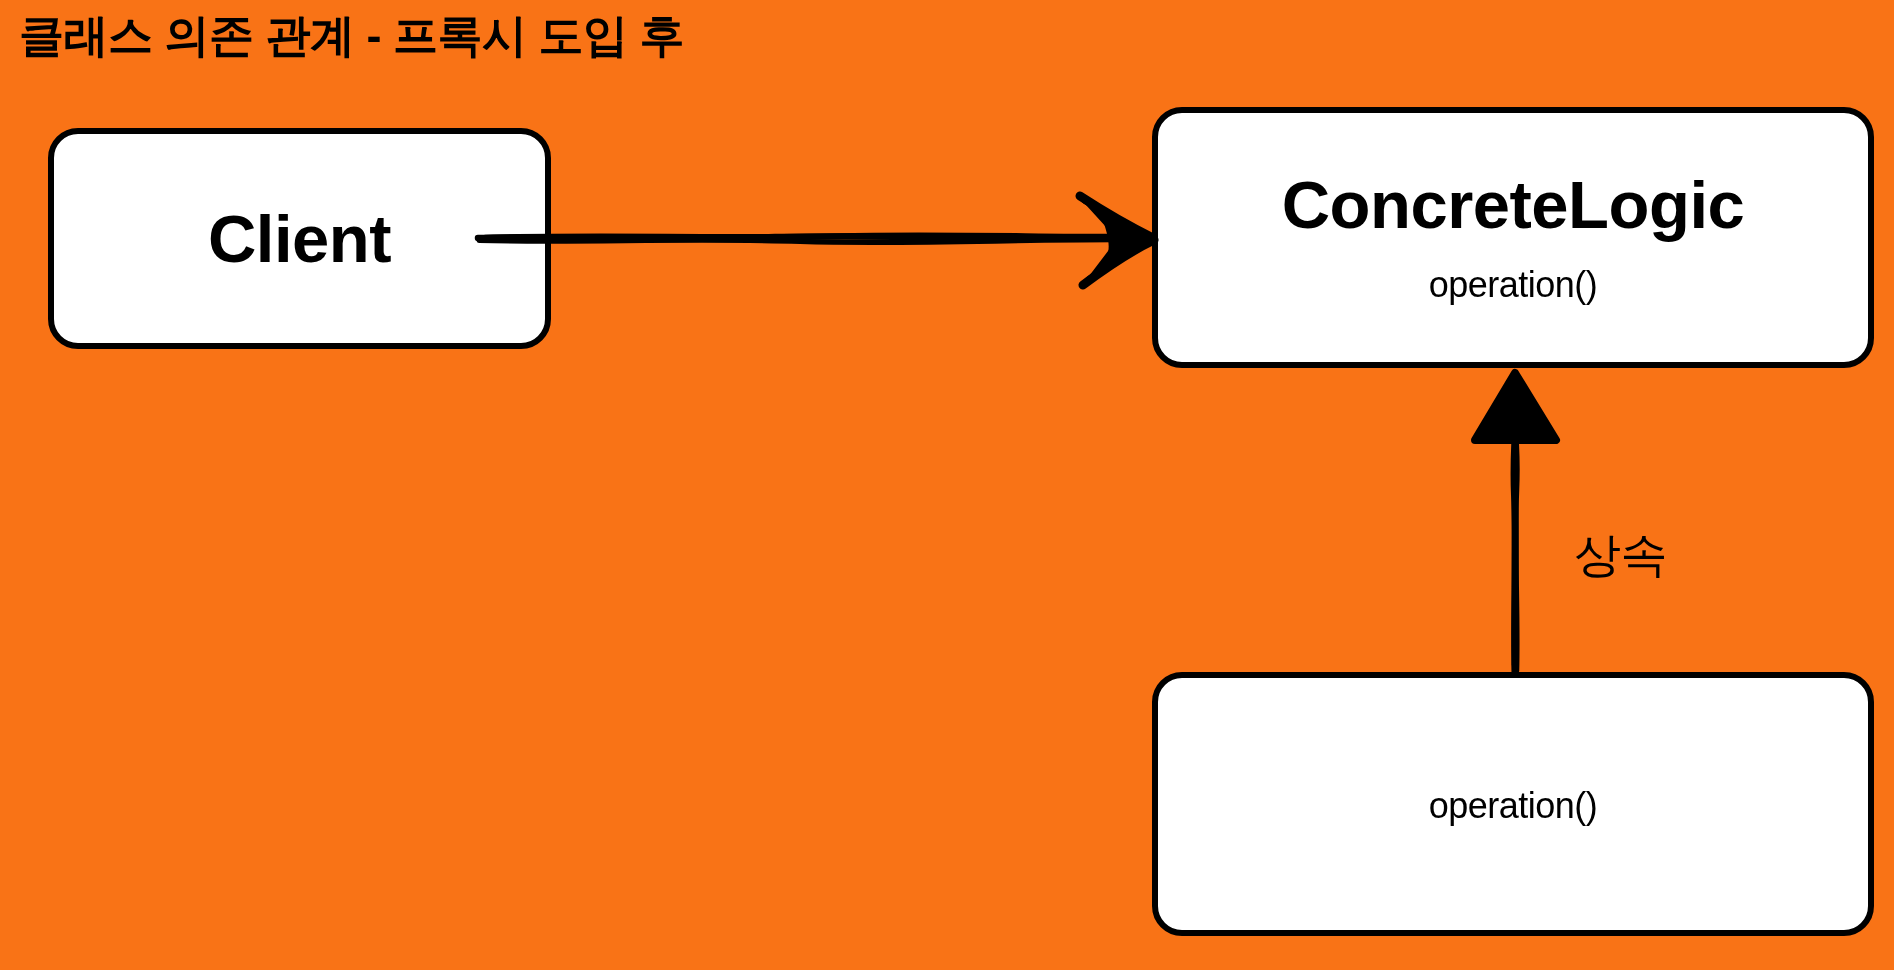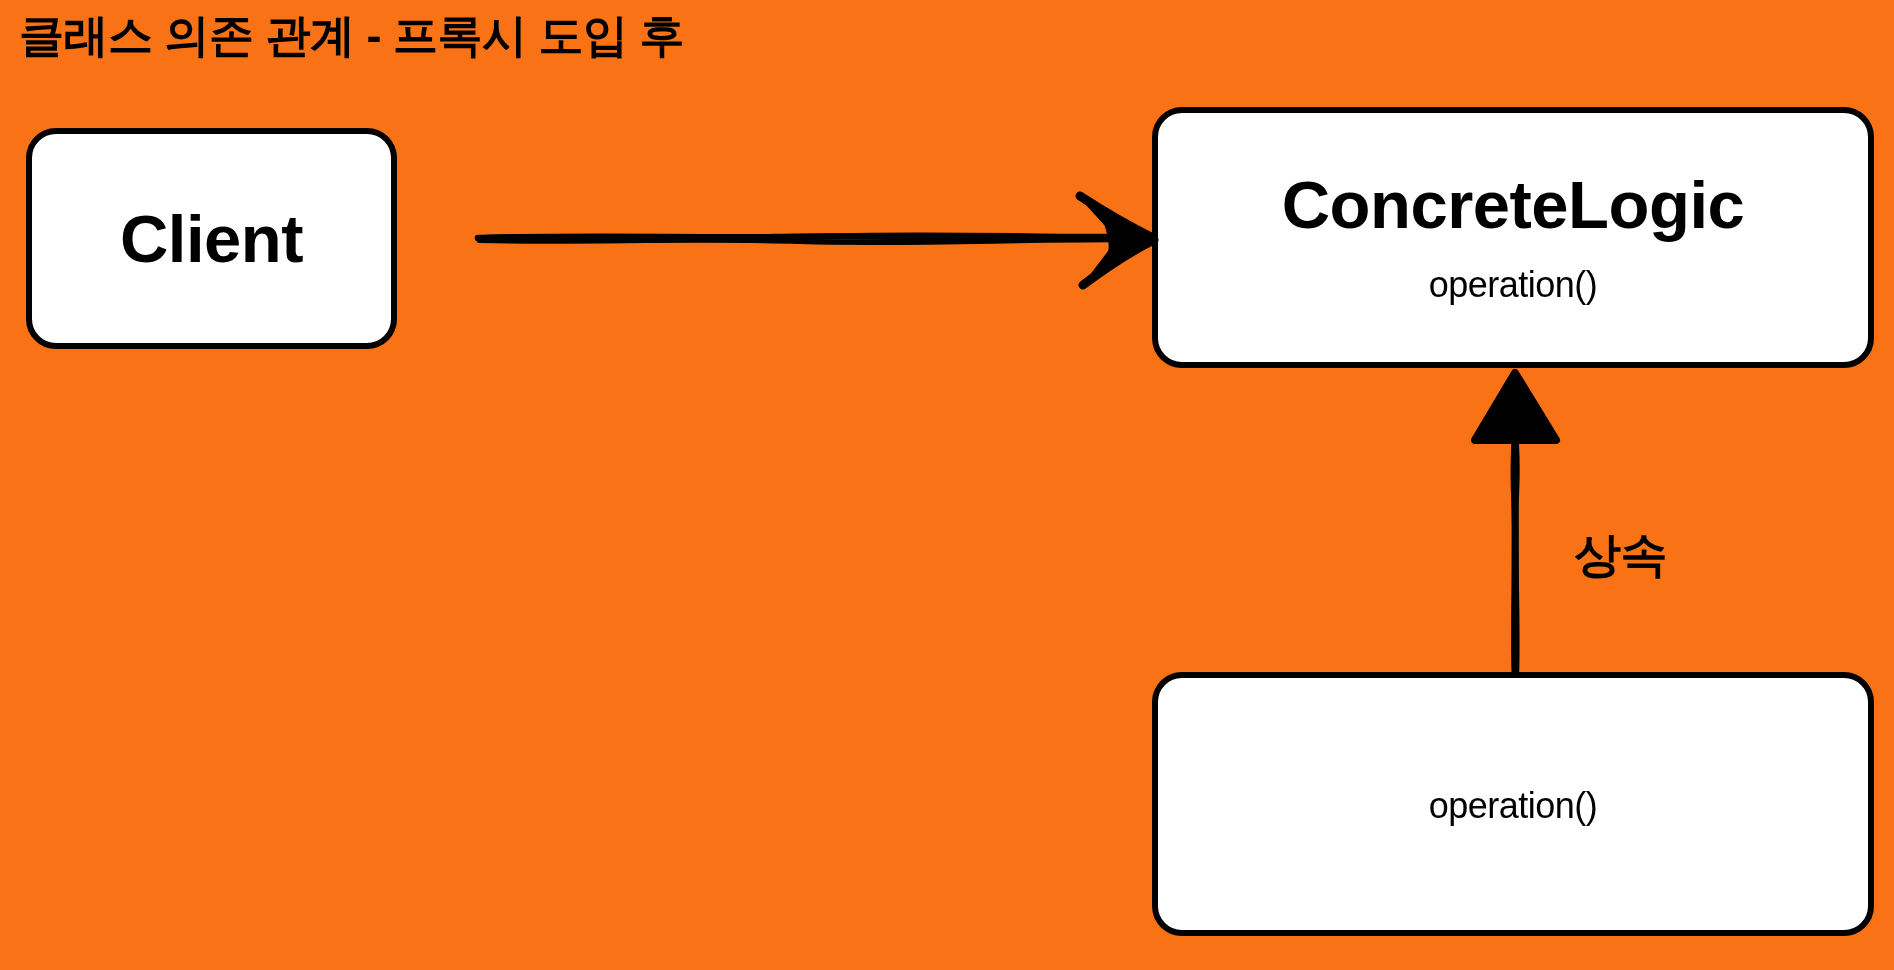--- a/index.html
+++ b/index.html
@@ -57,23 +57,23 @@
     font-size: 36px;
     font-weight: 400;
     line-height: 1.18;
     letter-spacing: -0.5px;
     white-space: nowrap;
     color: #000000;
     margin-top: 4px;
   }
 
   #box-client {
-    left: 26px;
+    left: 48px;
     top: 128px;
-    width: 371px;
+    width: 503px;
     height: 221px;
   }
   #box-concrete-logic {
     left: 1152px;
     top: 107px;
     width: 722px;
     height: 261px;
     gap: 20px;
   }
   #box-time-proxy {
@@ -100,21 +100,21 @@
     width: 130px;
     height: 330px;
   }
 
   
   #label-inheritance {
     position: absolute;
     left: 1574px;
     top: 524px;
     font-size: 47px;
-    font-weight: 700;
+    font-weight: 400;
     letter-spacing: -0.5px;
     white-space: nowrap;
     color: #000000;
   }
 </style>
 </head>
 <body>
 
 <div id="canvas">
 

